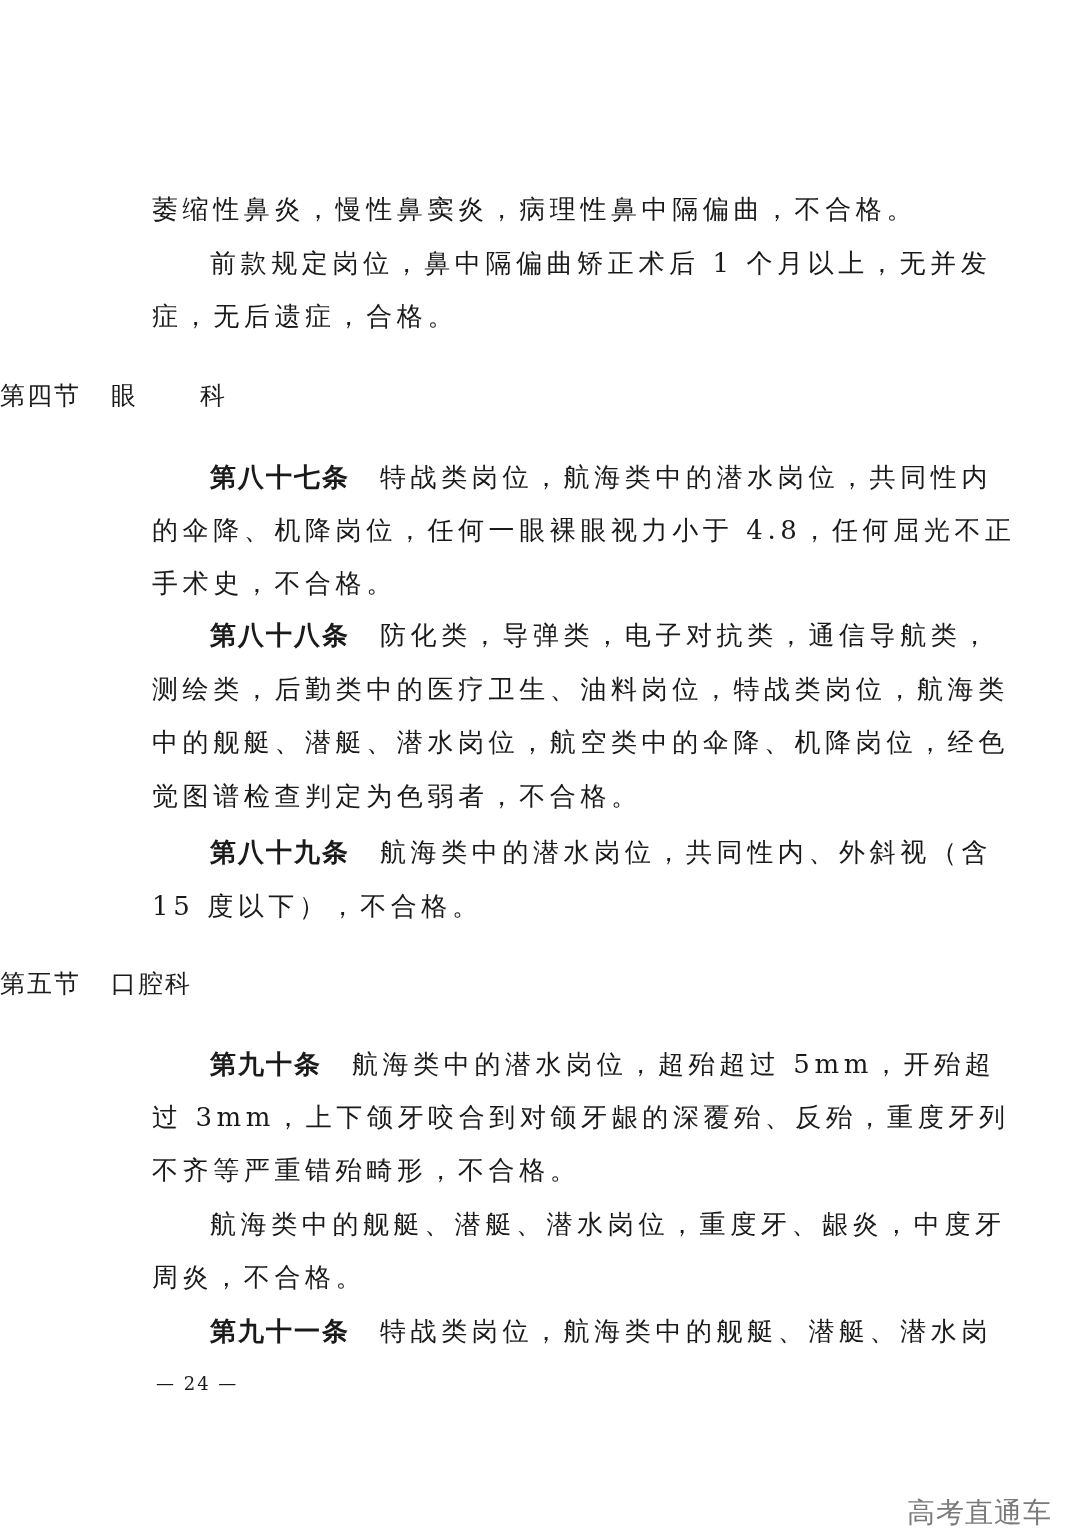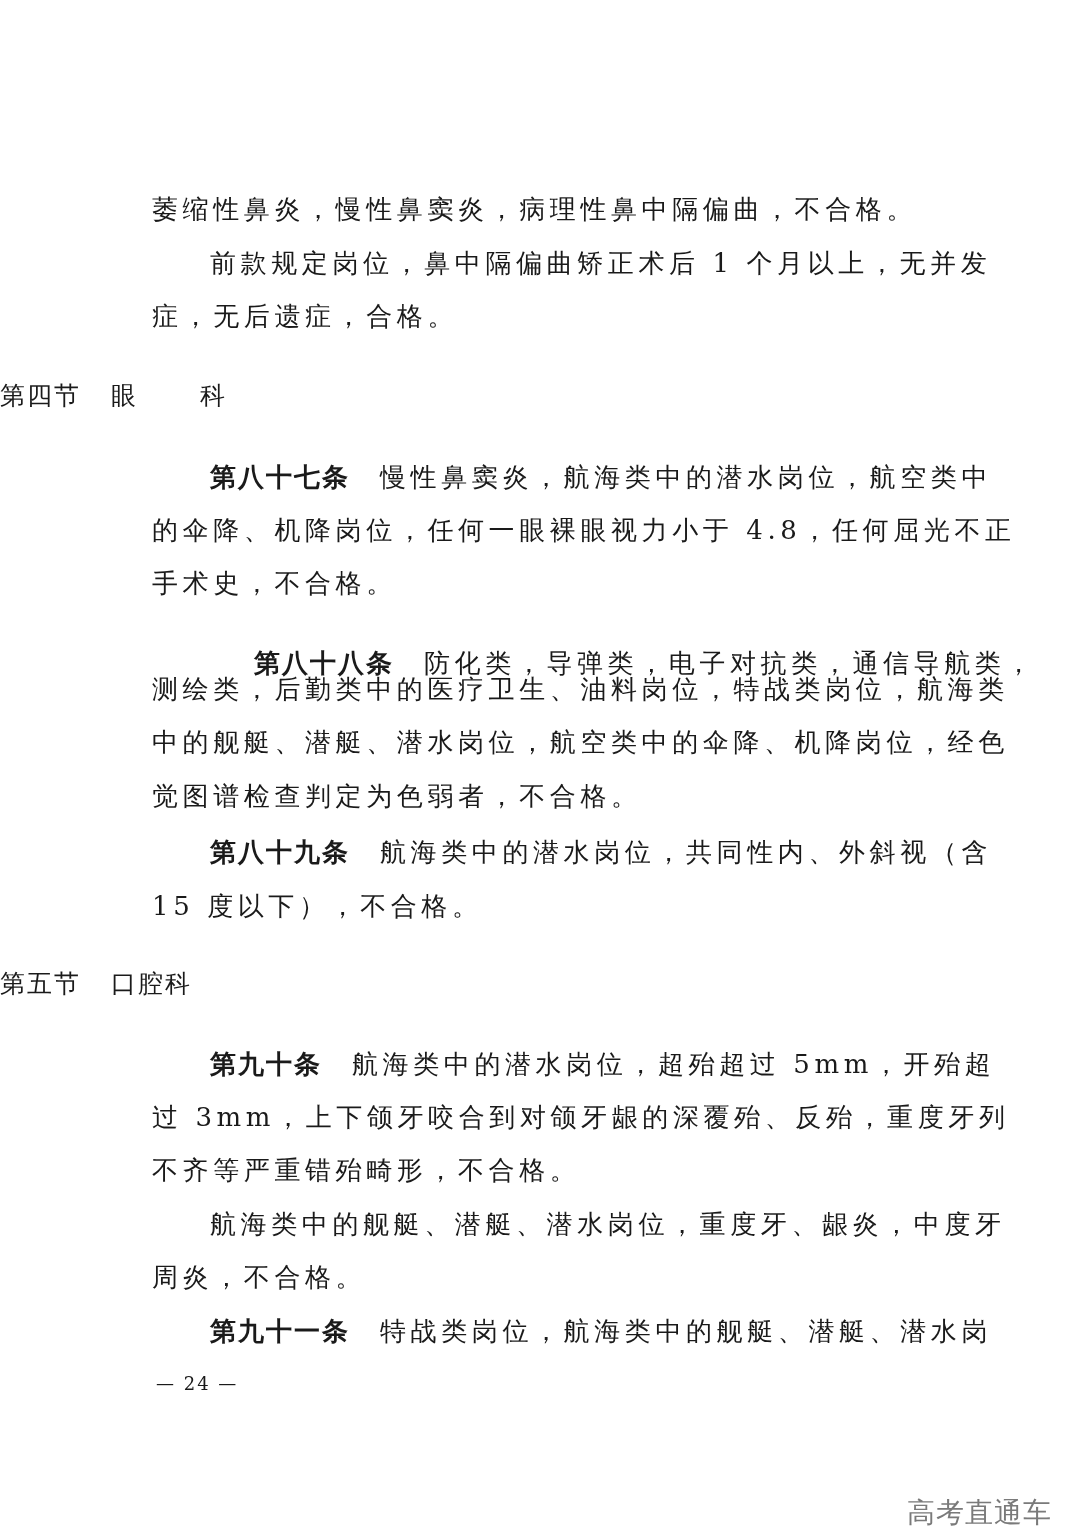--- a/index.html
+++ b/index.html
@@ -35,26 +35,26 @@
   <div class="line" style="top:189px;">萎缩性鼻炎，慢性鼻窦炎，病理性鼻中隔偏曲，不合格。</div>
 
   <div class="line indent" style="top:243px;">前款规定岗位，鼻中隔偏曲矫正术后 1 个月以上，无并发</div>
   <div class="line" style="top:296px;">症，无后遗症，合格。</div>
 
   <div class="heading" style="top:376px;">
     <span>第四节</span><span class="gap" style="width:30px;"></span><span>眼</span><span class="gap" style="width:62px;"></span><span>科</span>
   </div>
 
   <div class="line indent" style="top:457px;">
-    <span class="bold">第八十七条</span><span>慢性鼻窦炎，航海类中的潜水岗位，航空类中</span>
+    <span class="bold">第八十七条</span><span>特战类岗位，航海类中的潜水岗位，共同性内</span>
   </div>
   <div class="line" style="top:510px;">的伞降、机降岗位，任何一眼裸眼视力小于 4.8，任何屈光不正</div>
   <div class="line" style="top:563px;">手术史，不合格。</div>
 
-  <div class="line indent" style="top:643px;margin-left:44px;">
+  <div class="line indent" style="top:615px;">
     <span class="bold">第八十八条</span><span>防化类，导弹类，电子对抗类，通信导航类，</span>
   </div>
   <div class="line" style="top:669px;">测绘类，后勤类中的医疗卫生、油料岗位，特战类岗位，航海类</div>
   <div class="line" style="top:722px;">中的舰艇、潜艇、潜水岗位，航空类中的伞降、机降岗位，经色</div>
   <div class="line" style="top:776px;">觉图谱检查判定为色弱者，不合格。</div>
 
   <div class="line indent" style="top:832px;">
     <span class="bold">第八十九条</span><span>航海类中的潜水岗位，共同性内、外斜视（含</span>
   </div>
   <div class="line" style="top:886px;">15 度以下），不合格。</div>

